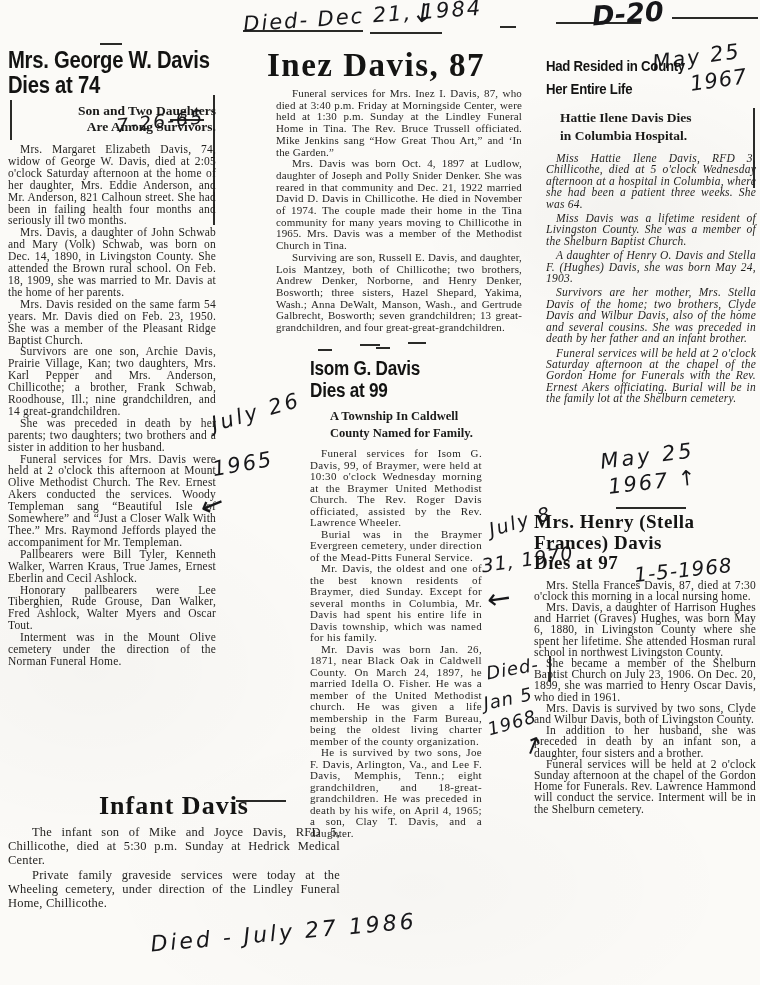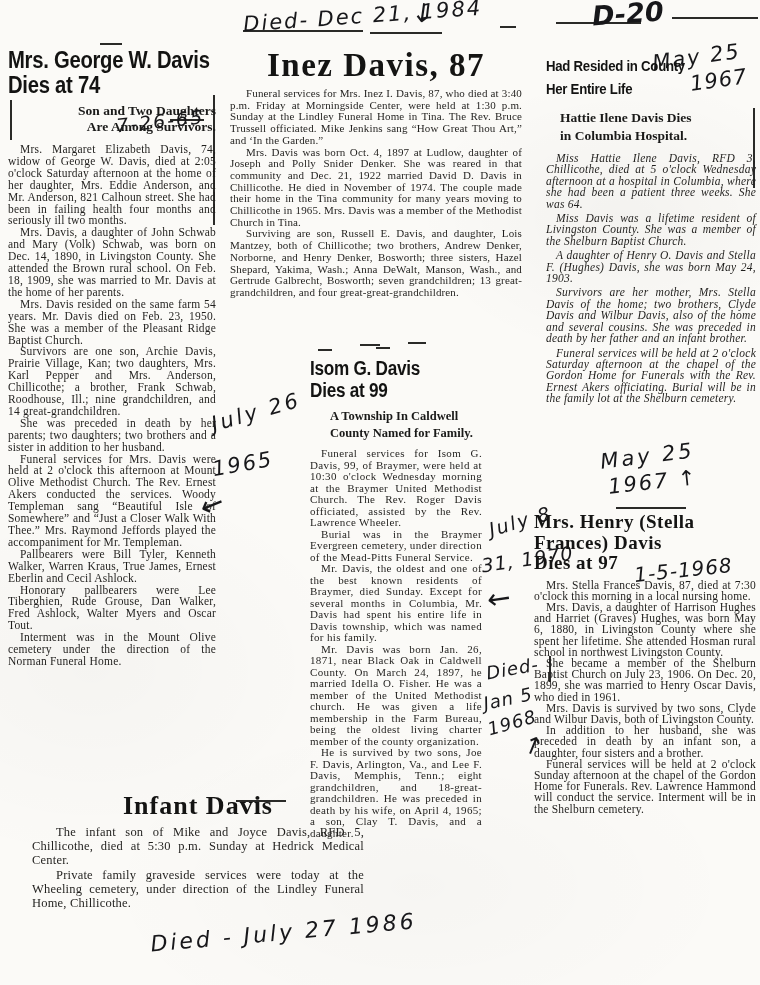--- a/index.html
+++ b/index.html
@@ -96,21 +96,21 @@
         <p>She was preceded in death by her parents; two daughters; two brothers and a sister in addition to her husband.</p>
         <p>Funeral services for Mrs. Davis were held at 2 o'clock this afternoon at Mount Olive Methodist Church.  The Rev. Ernest Akers conducted the services.  Woody Templeman sang “Beautiful Isle of Somewhere” and “Just a Closer Walk With Thee.”  Mrs. Raymond Jeffords played the accompaniment for Mr. Templeman.</p>
         <p>Pallbearers were Bill Tyler, Kenneth Walker, Warren Kraus, True James, Ernest Eberlin and Cecil Ashlock.</p>
         <p>Honorary pallbearers were Lee Tiberghien, Rude Grouse, Dan Walker, Fred Ashlock, Walter Myers and Oscar Tout.</p>
         <p>Interment was in the Mount Olive cemetery under the direction of the Norman Funeral Home.</p>
       </div>
   </div>
 
   <div class="article" style="left:230px;top:17px;width:292px;">
     <div class="hl-serif" style="font-size:33px;line-height:36px;text-align:center;letter-spacing:1.5px;margin-top:30px;">Inez Davis, 87</div>
-    <div class="body-text b-inez" style="margin-top:5px;">
+    <div class="body-text b-inez" style="margin-top:5px;margin-left:46px;">
         <p>Funeral services for Mrs. Inez I. Davis, 87, who died at 3:40 p.m. Friday at Morningside Center, were held at 1:30 p.m. Sunday at the Lindley Funeral Home in Tina.  The Rev. Bruce Trussell officiated.  Mike Jenkins sang “How Great Thou Art,” and ‘In the Garden.”</p>
         <p>Mrs. Davis was born Oct. 4, 1897 at Ludlow, daughter of Joseph and Polly Snider Denker.  She was reared in that community and Dec. 21, 1922 married David D. Davis in Chillicothe.  He died in November of 1974.  The couple made their home in the Tina community for many years moving to Chillicothe in 1965.  Mrs. Davis was a member of the Methodist Church in Tina.</p>
         <p>Surviving are son, Russell E. Davis, and daughter, Lois Mantzey, both of Chillicothe; two brothers, Andrew Denker, Norborne, and Henry Denker, Bosworth; three sisters, Hazel Shepard, Yakima, Wash.; Anna DeWalt, Manson, Wash., and Gertrude Galbrecht, Bosworth; seven grandchildren; 13 great-grandchildren, and four great-great-grandchildren.</p>
       </div>
   </div>
 
   <div class="article" style="left:310px;top:358px;width:172px;">
     <div class="hl-sans" style="font-size:19.5px;line-height:21.5px;">
       <span class="sq">Isom G. Davis</span><br>
       <span class="sq">Dies at 99</span>
@@ -155,21 +155,21 @@
     <div class="body-text b-stella" style="margin-top:6px;">
         <p>Mrs. Stella Frances Davis, 87, died at 7:30 o'clock this morning in a local nursing home.</p>
         <p>Mrs. Davis, a daughter of Harrison Hughes and Harriet (Graves) Hughes, was born May 6, 1880, in Livingston County where she spent her lifetime.  She attended Hosman rural school in northwest Livingston County.</p>
         <p>She became a member of the Shelburn Baptist Church on July 23, 1906.  On Dec. 20, 1899, she was married to Henry Oscar Davis, who died in 1961.</p>
         <p>Mrs. Davis is survived by two sons, Clyde and Wilbur Davis, both of Livingston County.</p>
         <p>In addition to her husband, she was preceded in death by an infant son, a daughter, four sisters and a brother.</p>
         <p>Funeral services will be held at 2 o'clock Sunday afternoon at the chapel of the Gordon Home for Funerals.  Rev. Lawrence Hammond will conduct the service.  Interment will be in the Shelburn cemetery.</p>
       </div>
   </div>
 
-  <div class="article" style="left:8px;top:792px;width:332px;margin-left:24px;">
+  <div class="article" style="left:8px;top:792px;width:332px;">
     <div class="hl-serif" style="font-size:26px;line-height:28px;text-align:center;letter-spacing:1px;">Infant Davis</div>
     <div class="body-text b-infant" style="margin-top:5px;">
         <p>The infant son of Mike and Joyce Davis, RFD 5, Chillicothe, died at 5:30 p.m. Sunday at Hedrick Medical Center.</p>
         <p>Private family graveside services were today at the Wheeling cemetery, under direction of the Lindley Funeral Home, Chillicothe.</p>
       </div>
   </div>
 
 </div>
 
 </body></html>

